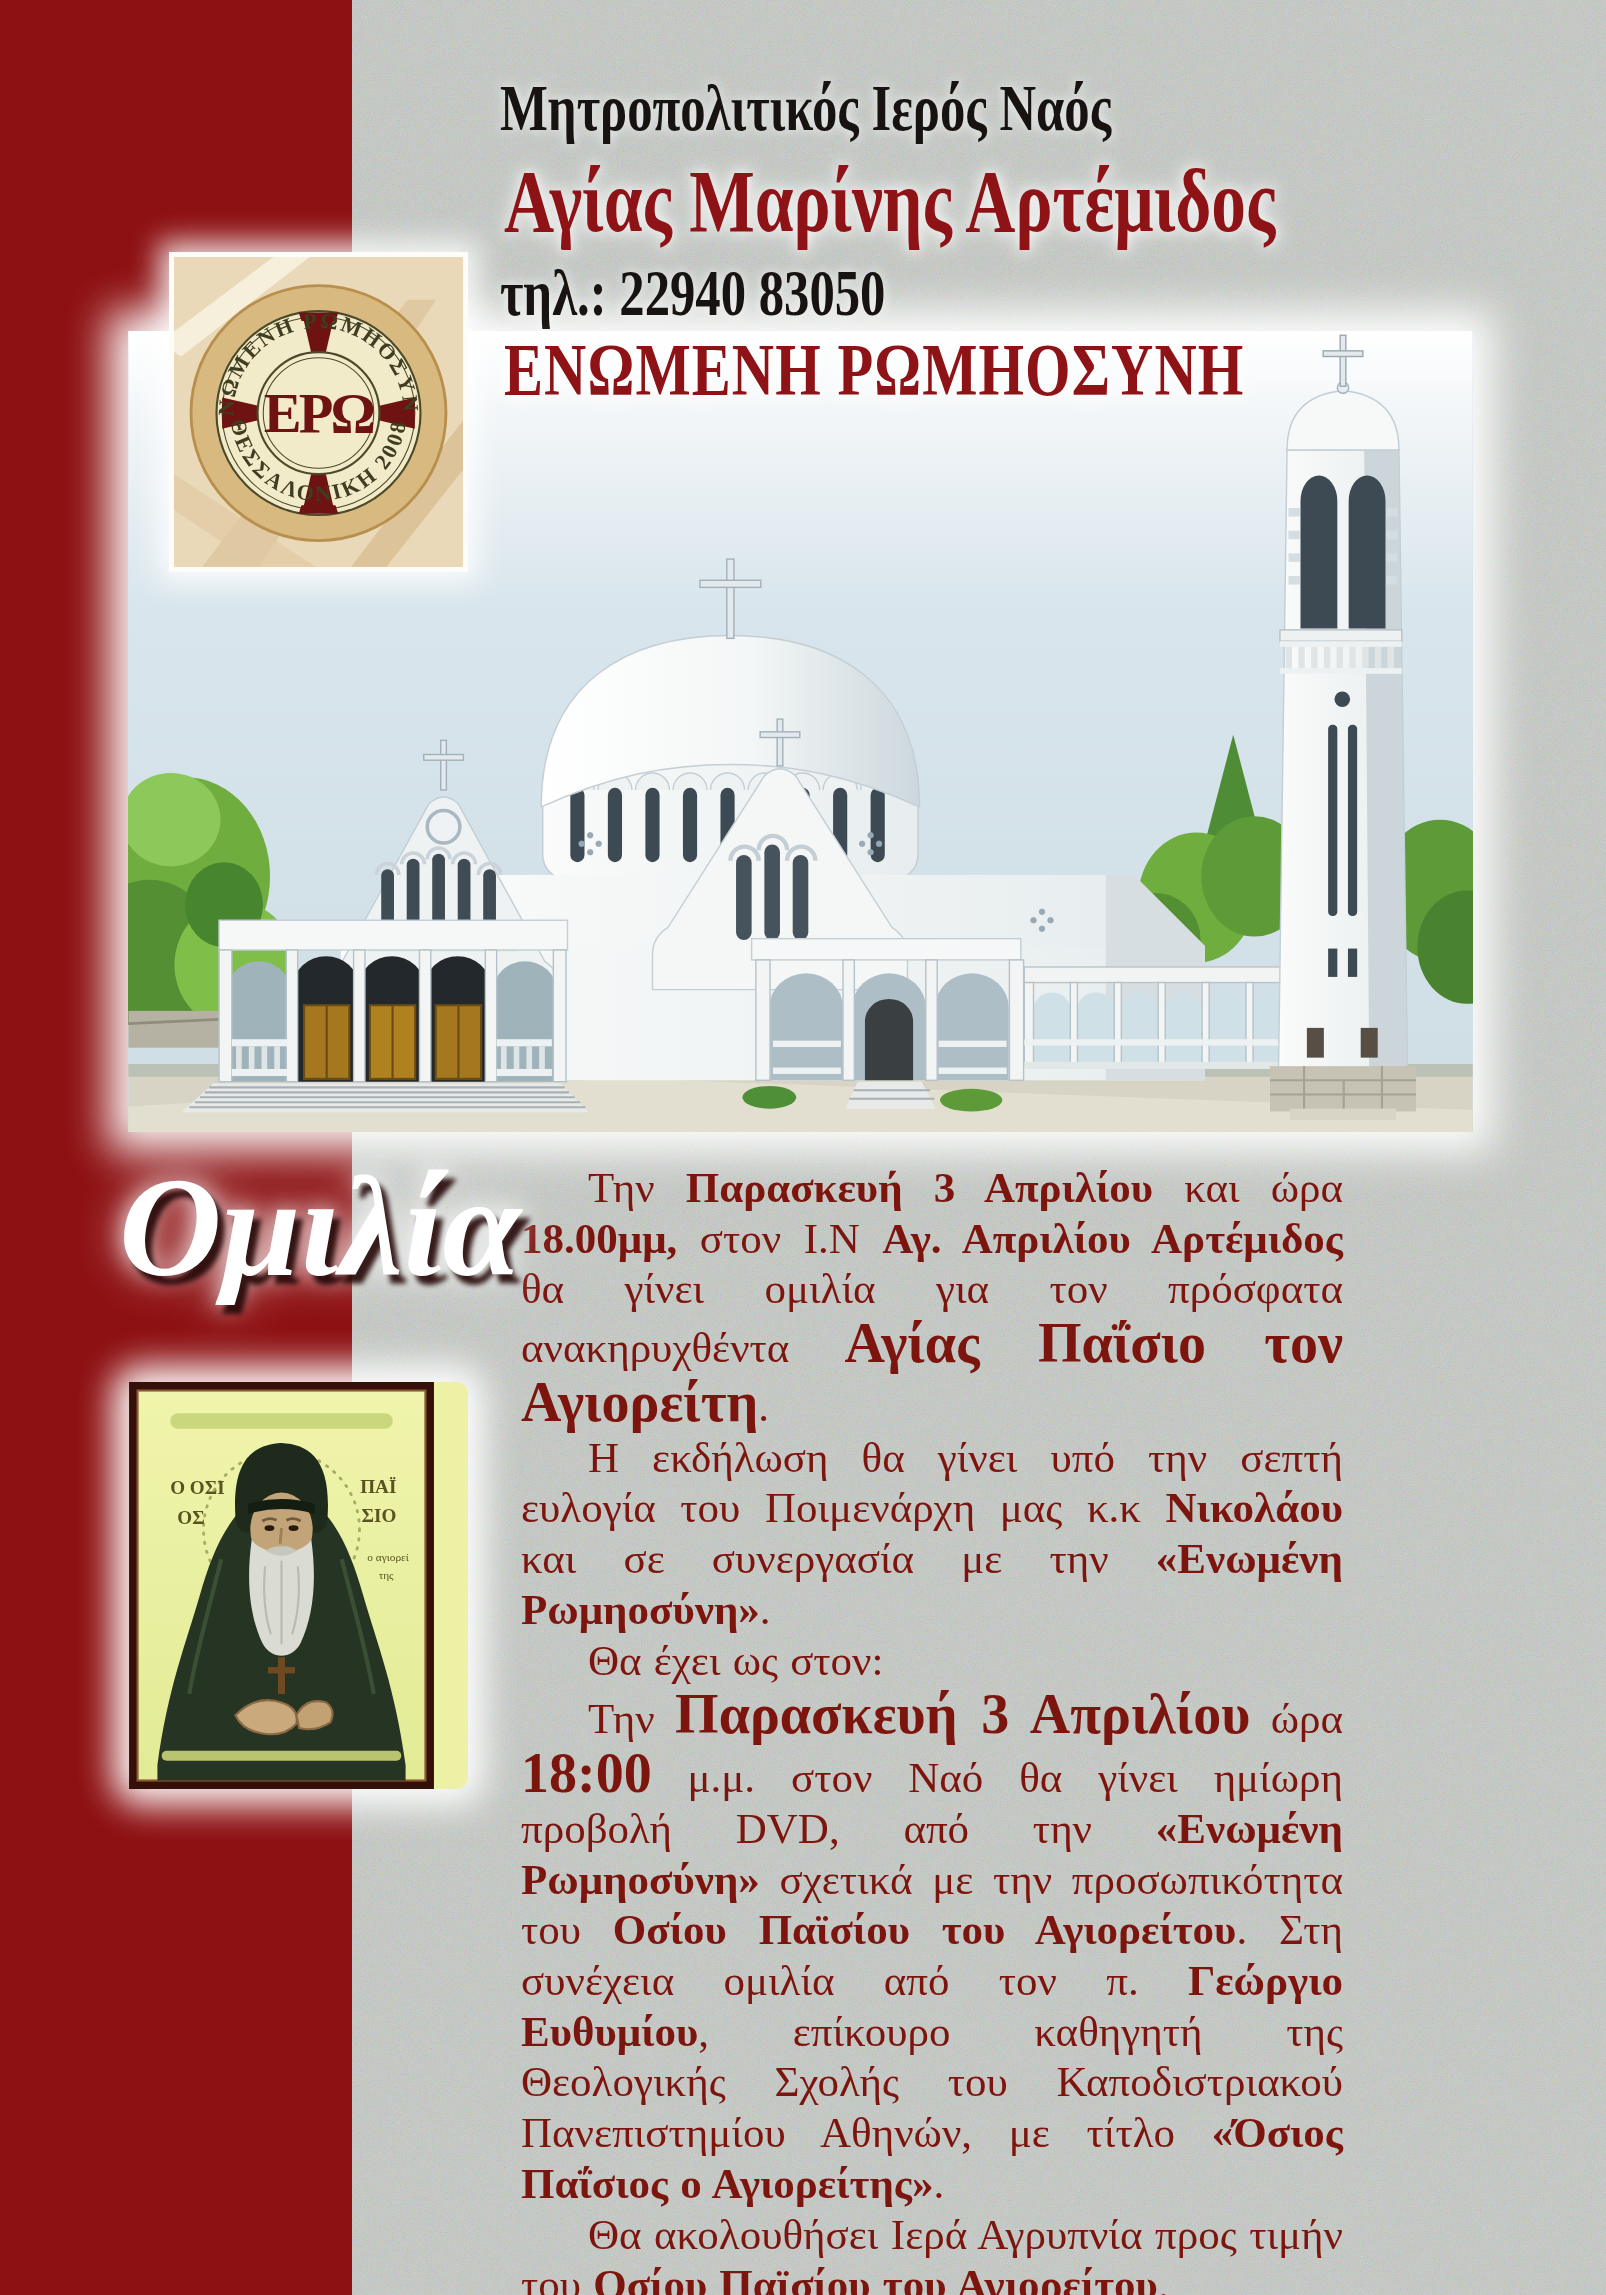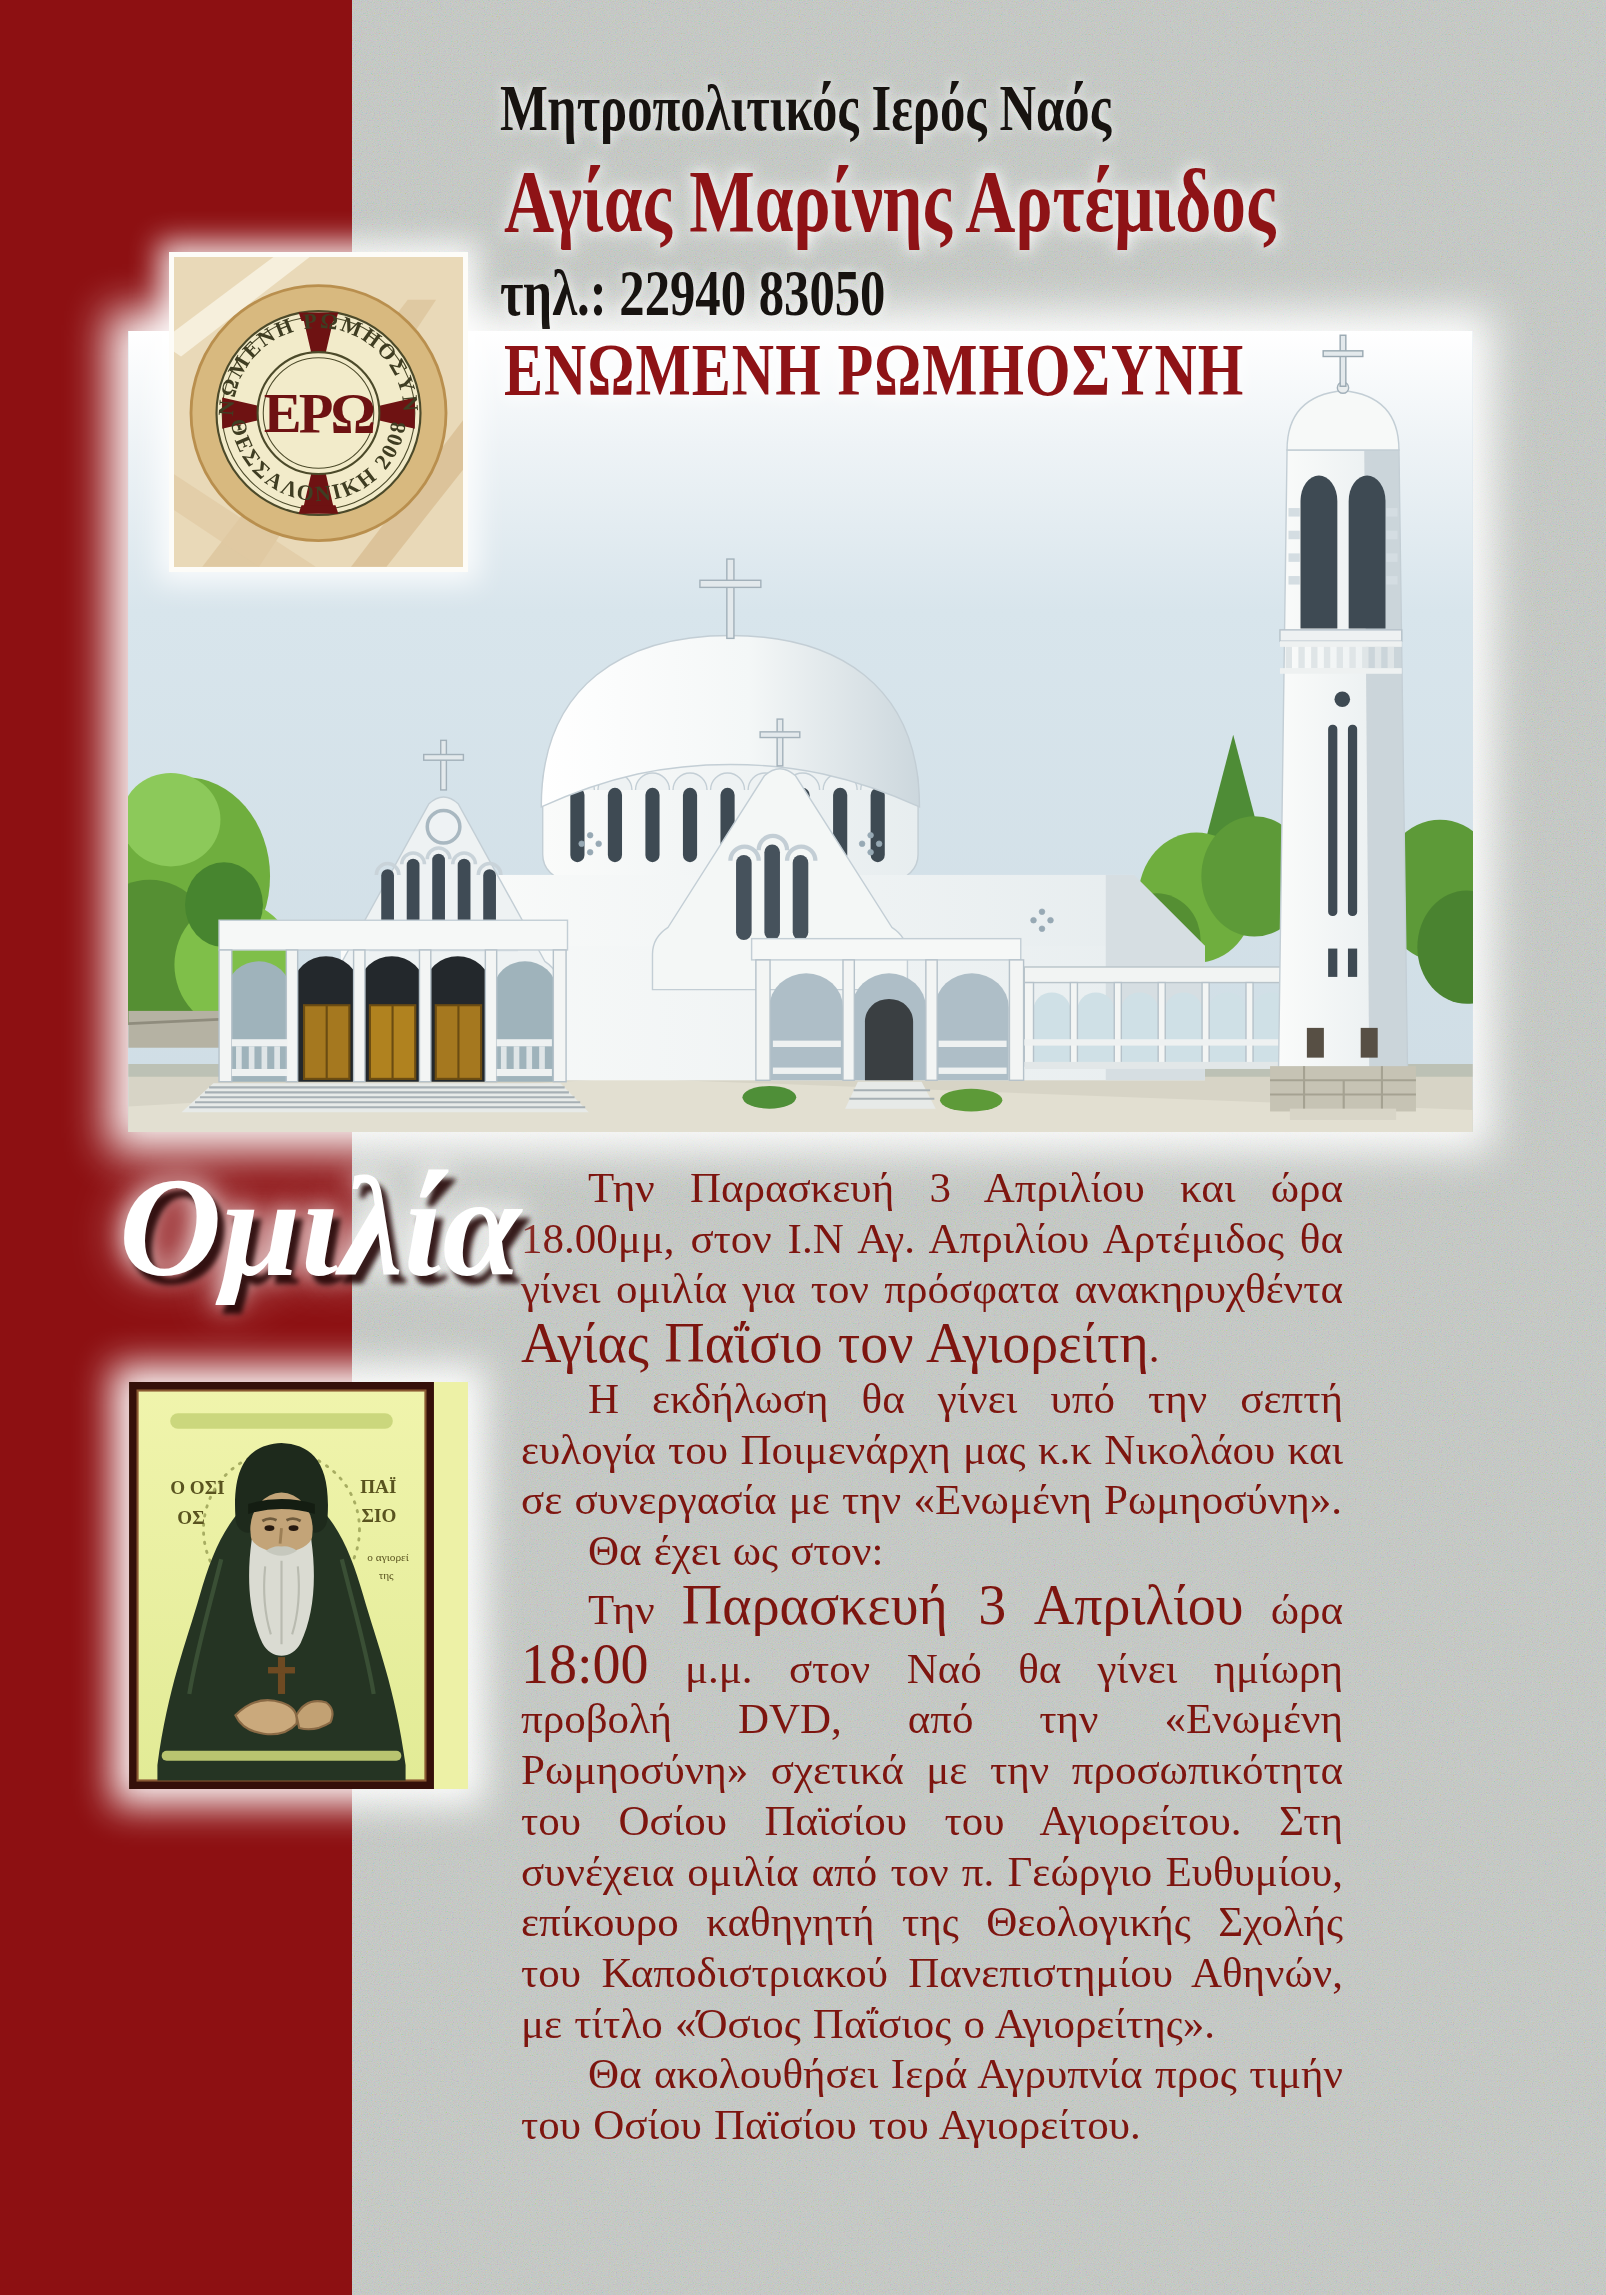--- a/index.html
+++ b/index.html
@@ -23,21 +23,21 @@
   
   .logo-img{
     position:absolute;left:169px;top:252px;width:289px;height:310px;z-index:3;
     border:5px solid rgba(255,255,255,.9);box-shadow:0 0 27px 11.3px rgba(255,255,255,.85);
     background:#e9d9b8;
   }
   .logo-img svg{display:block;}
   
   .icon-img{
     position:absolute;left:129px;top:1382px;width:339px;height:407px;z-index:3;
-    box-shadow:0 0 34px 17px rgba(255,255,255,.95);background:#edf1a6;
+    box-shadow:0 0 34px 17px rgba(255,255,255,.95);background:#edf1a6;border-radius:12px;
   }
   .icon-img svg{display:block;}
   
   .hdr{position:absolute;z-index:4;font-weight:bold;white-space:nowrap;}
   .hdr .sq{display:inline-block;transform:scaleX(.78);transform-origin:0 50%;}
   .hdr-l1{left:500px;top:71px;font-size:65px;color:var(--text_black);
           text-shadow:0 0 12.8px rgba(255,255,255,.9);}
   .hdr-l2{left:504px;top:150px;font-size:89px;color:var(--accent_red);
           text-shadow:0 0 14px rgba(255,255,255,.95),0 0 28px rgba(255,255,255,.7);text-align:right;}
   .hdr-l3{left:500px;top:256px;font-size:65px;color:var(--text_black);
@@ -50,21 +50,21 @@
     font-size:142px;font-style:italic;font-weight:bold;color:#ffffff;white-space:nowrap;
     text-shadow:7px 8.5px 5px rgba(35,5,5,.9),0 0 24px rgba(255,255,255,.95),0 0 50px rgba(255,255,255,.7);
   }
   
   .body-text{
     position:absolute;left:521px;top:1163px;width:822px;z-index:2;
     font-size:43px;line-height:1.18;color:var(--body_text);
     text-align:justify;word-spacing:1.4px;
   }
   .body-text p{margin:0;text-indent:67px;}
-  .body-text .b{font-weight:normal;}
+  .body-text .b{font-weight:bold;}
   .body-text .big{font-size:56px;line-height:1.02;}
 </style>
 </head>
 <body>
 
 <div class="canvas">
 
   <svg class="noise" width="1607" height="2295" aria-hidden="true" viewBox="0 0 2268 3240">
     <defs>
       <filter id="grain" x="0" y="0" width="100%" height="100%">

